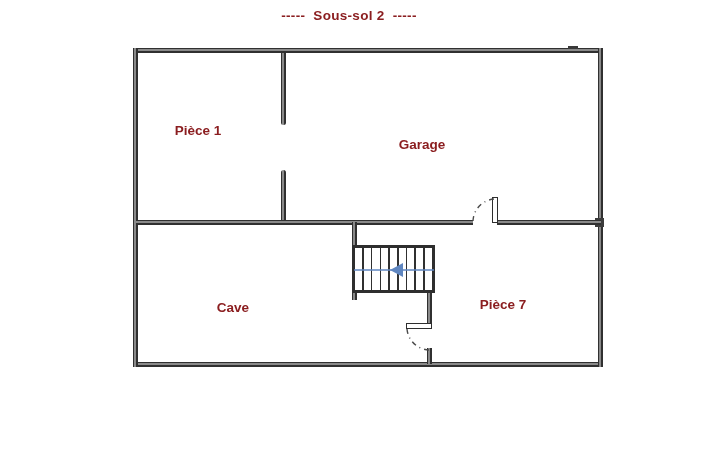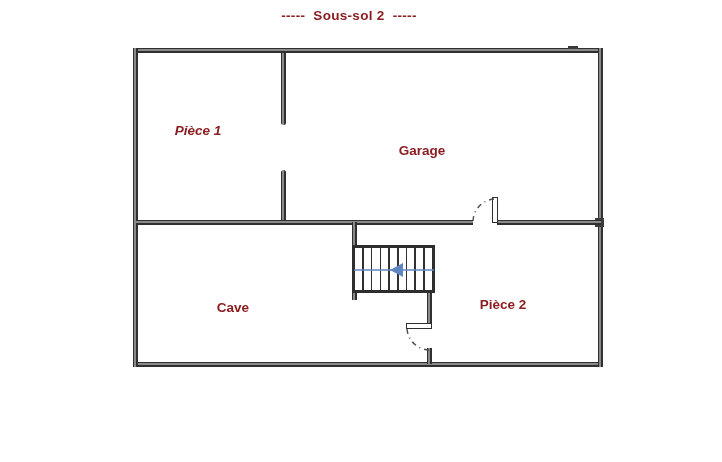--- a/index.html
+++ b/index.html
@@ -74,18 +74,18 @@
   <svg class="abs" style="left:350px;top:257px;" width="88" height="26" viewBox="0 0 88 26">
     <line x1="4" y1="13" x2="84" y2="13" stroke="var(--arrow,#5f86c0)" stroke-width="1.7"></line>
     <polygon points="40,13 53,6 53,20" fill="var(--arrow,#5f86c0)"></polygon>
   </svg>
 
   <svg class="abs" style="left:0;top:0;pointer-events:none;" width="722" height="462" viewBox="0 0 722 462">
     <path d="M 473 221 A 23 23 0 0 1 494 199" fill="none" stroke="var(--door-arc,#4a4a4a)" stroke-width="1.4" stroke-dasharray="5 4 1 4"></path>
     <path d="M 407 329 A 23 23 0 0 0 429 350" fill="none" stroke="var(--door-arc,#4a4a4a)" stroke-width="1.4" stroke-dasharray="5 4 1 4"></path>
   </svg>
 
-  <div class="room-label" style="left:198px;top:130px;font-style:italic;">Pièce 1</div>
-  <div class="room-label" style="left:422px;top:144px;margin-top:6px;">Garage</div>
+  <div class="room-label" style="left:198px;top:130px;">Pièce 1</div>
+  <div class="room-label" style="left:422px;top:144px;">Garage</div>
   <div class="room-label" style="left:233px;top:307px;">Cave</div>
-  <div class="room-label" style="left:503px;top:304px;">Pièce 2</div>
+  <div class="room-label" style="left:503px;top:304px;">Pièce 7</div>
 
 </div>
 
 </body></html>

